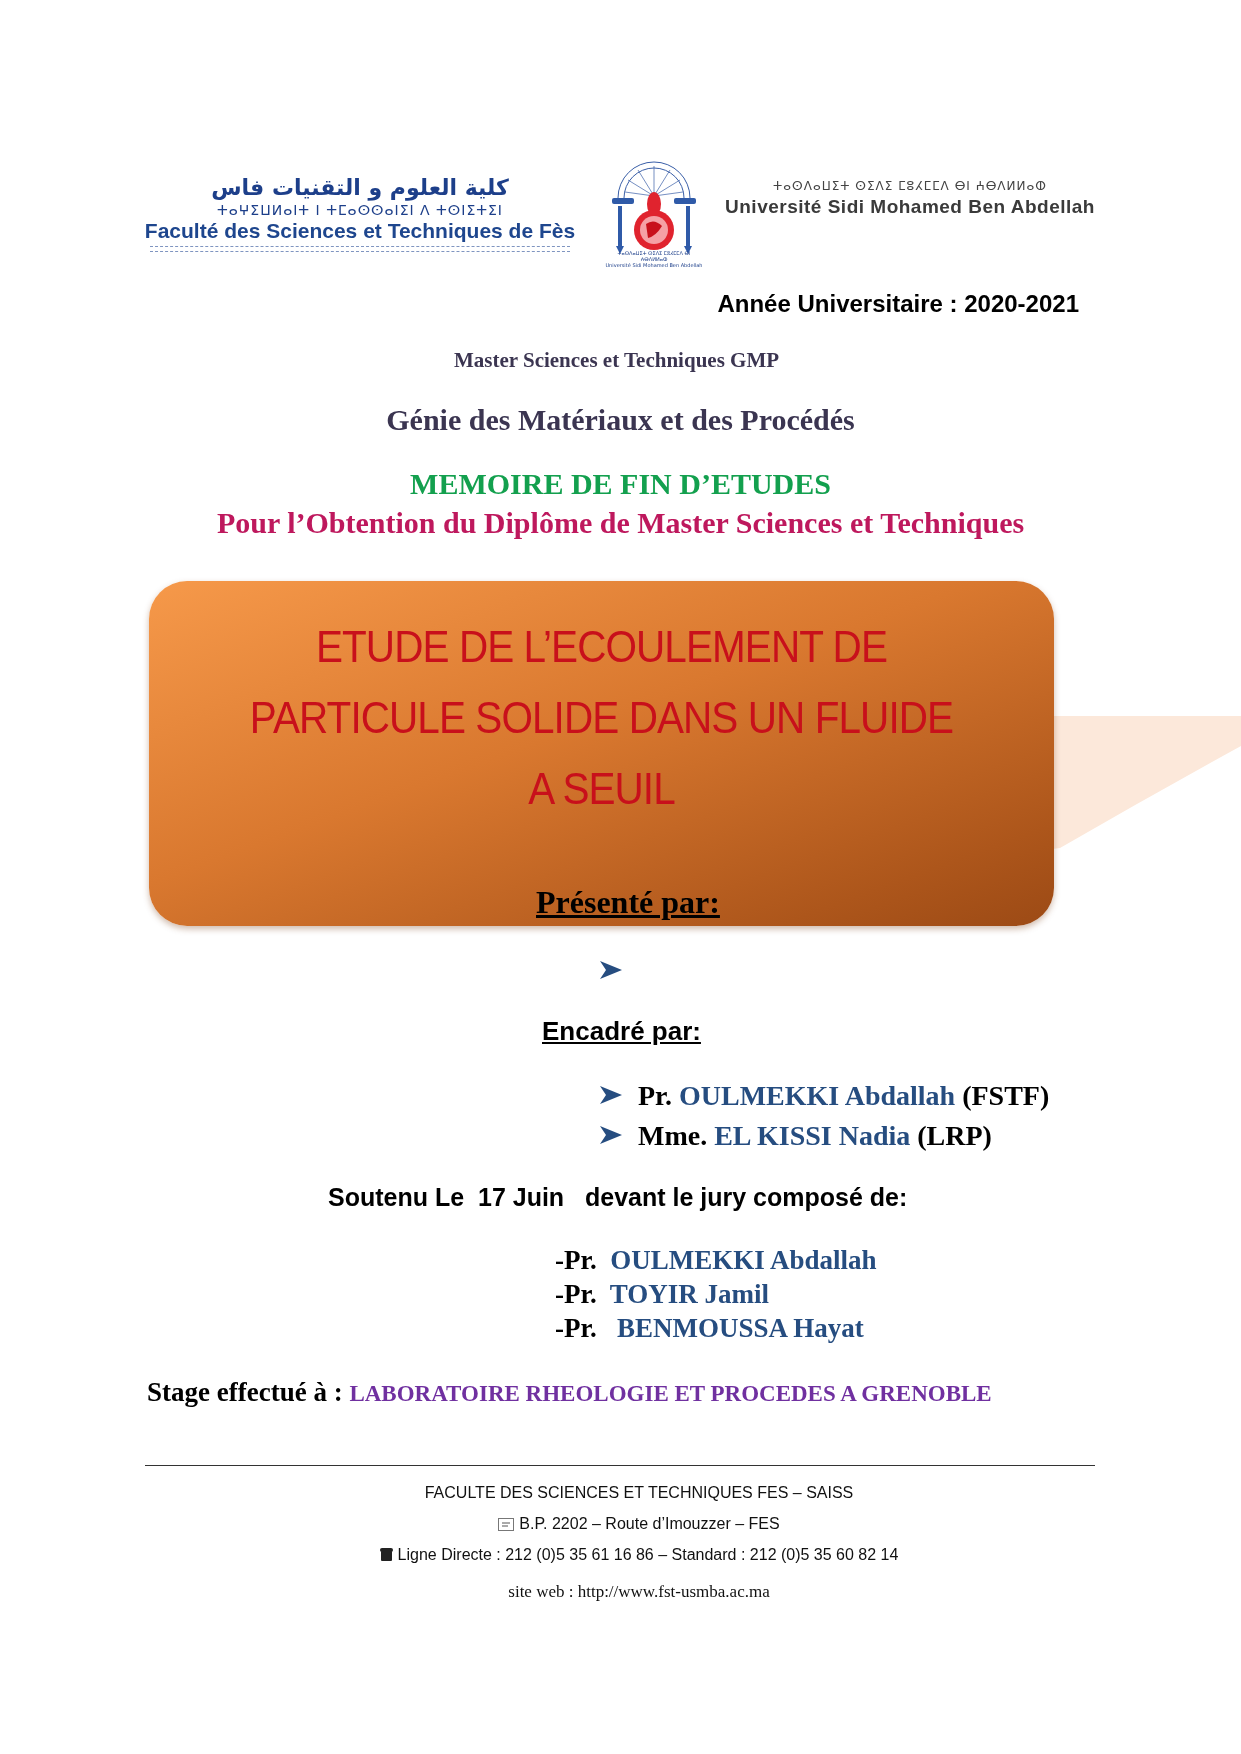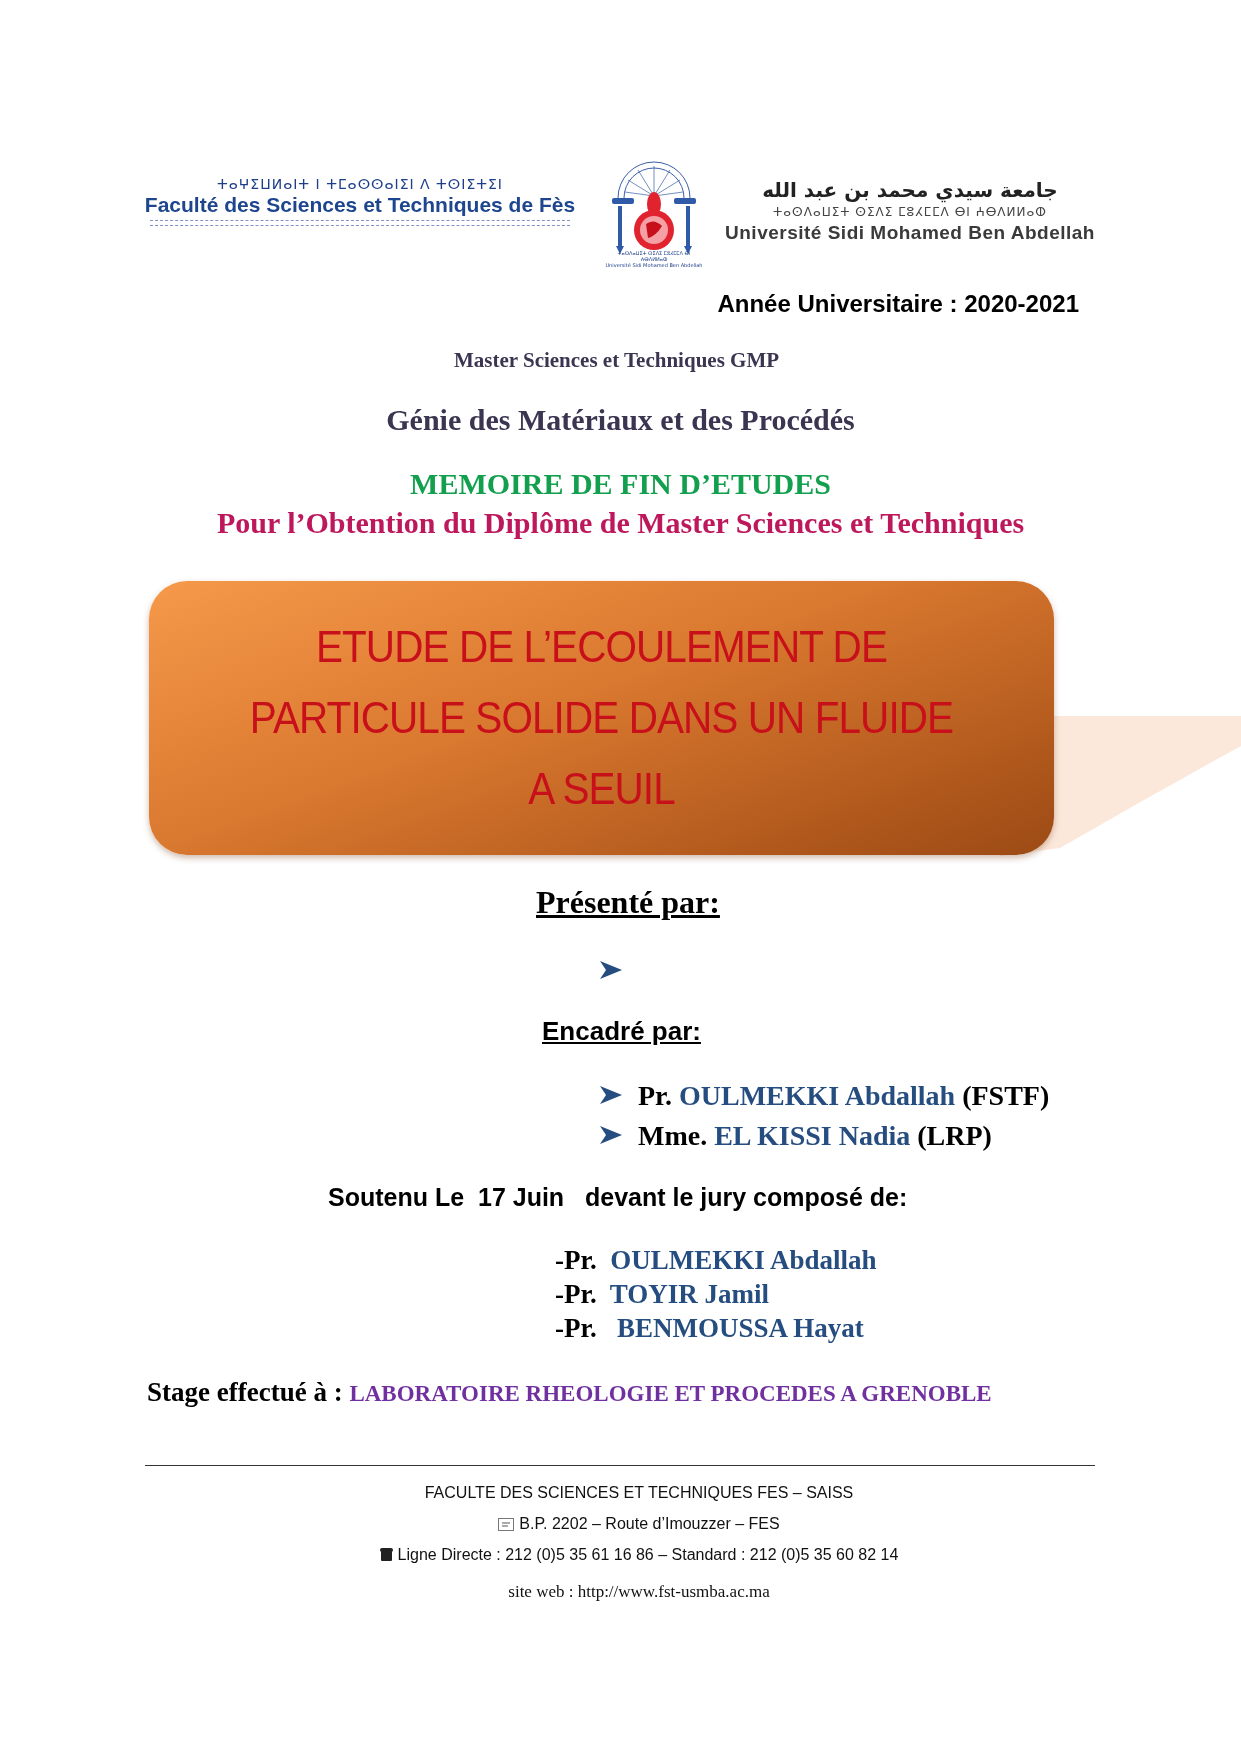--- a/index.html
+++ b/index.html
@@ -19,21 +19,21 @@
   .emblem { left:608px; top:148px; width:92px; height:115px; }
   .emblem-caption { left:604px; top:250px; width:100px; text-align:center; font-family:"DejaVu Sans", sans-serif; font-size:5px; color:#1d3f8a; line-height:6px; }
 
   .annee { right:162px; top:290px; font-family:"Liberation Sans", sans-serif; font-size:24px; font-weight:bold; }
   .master-gmp { top:348px; font-size:21px; font-weight:bold; color:#3b3551; }
   .genie { top:403px; font-size:30px; font-weight:bold; color:#3b3551; }
   .memoire { top:467px; font-size:30px; font-weight:bold; color:#13a04e; }
   .obtention { top:506px; font-size:30px; font-weight:bold; color:#be185d; }
 
   .ribbon { left:1000px; top:716px; width:241px; height:140px; }
-  .title-box { left:149px; top:581px; width:905px; height:274px; border-radius:38px;
+  .title-box { left:149px; top:581px; width:905px; height:345px; border-radius:38px;
     background:linear-gradient(160deg, #f6994a 0%, #d9782f 45%, #ad561b 85%, #9c4a15 100%);
     box-shadow: 0 3px 6px rgba(120,60,20,0.35); }
   .title-text { position:absolute; left:0; right:0; top:30px; text-align:center; font-family:"Liberation Sans", sans-serif;
     font-size:44px; line-height:71px; color:#c8101b; letter-spacing:-1px; transform:scaleX(0.92); }
 
   .presente { left:536px; top:884px; font-size:32px; font-weight:bold; text-decoration:underline; }
   .bullet-row { font-size:28px; font-weight:bold; }
   .arrow { display:inline-block; width:26px; height:22px; margin-right:14px; vertical-align:-1px; }
   .blue { color:#264d80; }
   .author { left:598px; top:955px; }
@@ -49,20 +49,21 @@
   .footer-line { left:145px; top:1465px; width:950px; height:0; border-top:1.5px solid #333; }
   .footer { left:0; right:0; text-align:center; font-family:"Liberation Sans", sans-serif; font-size:16px; color:#111;padding-left:37px; }
   .f1 { top:1484px; } .f2 { top:1515px; } .f3 { top:1546px; }
   .f4 { top:1582px; font-family:"Liberation Serif", serif; font-size:17px; }
   .ico { display:inline-block; vertical-align:-2px; margin-right:5px; }
 </style>
 </head>
 <body>
 
 <div class="abs logo-left">
+  <div class="ar">كلية العلوم و التقنيات فاس</div>
   <div class="tf">ⵜⴰⵖⵉⵡⵍⴰⵏⵜ ⵏ ⵜⵎⴰⵙⵙⴰⵏⵉⵏ ⴷ ⵜⵙⵏⵉⵜⵉⵏ</div>
   <div class="fr">Faculté des Sciences et Techniques de Fès</div>
   <div class="rule"></div>
 </div>
 
 <svg class="abs emblem" viewBox="0 0 92 115">
   <g fill="none" stroke="#3a5fa8" stroke-width="1">
     <path d="M10 50 A36 36 0 0 1 82 50"></path>
     <path d="M16 50 A30 30 0 0 1 76 50"></path>
   </g>
@@ -85,21 +86,20 @@
   <circle cx="46" cy="82" r="20" fill="#e0232e"></circle>
   <circle cx="46" cy="82" r="14" fill="#f5a0a5"></circle>
   <path d="M38 76 Q46 70 54 78 Q48 88 40 90 Z" fill="#c8101b"></path>
 </svg>
 <div class="abs emblem-caption">
   <div>ⵜⴰⵙⴷⴰⵡⵉⵜ ⵙⵉⴷⵉ ⵎⵓⵃⵎⵎⴷ ⴱⵏ ⵄⴱⴷⵍⵍⴰⵀ</div>
   <div>Université Sidi Mohamed Ben Abdellah</div>
 </div>
 
 <div class="abs logo-right">
-  <div class="ar">جامعة سيدي محمد بن عبد الله</div>
   <div class="tf">ⵜⴰⵙⴷⴰⵡⵉⵜ ⵙⵉⴷⵉ ⵎⵓⵃⵎⵎⴷ ⴱⵏ ⵄⴱⴷⵍⵍⴰⵀ</div>
   <div class="fr">Université Sidi Mohamed Ben Abdellah</div>
 </div>
 
 <div class="abs annee">Année Universitaire : 2020-2021</div>
 
 <div class="abs center-x master-gmp" style="left:0;right:8px;">Master Sciences et Techniques GMP</div>
 <div class="abs center-x genie">Génie des Matériaux et des Procédés</div>
 <div class="abs center-x memoire">MEMOIRE DE FIN D’ETUDES</div>
 <div class="abs center-x obtention">Pour l’Obtention du Diplôme de Master Sciences et Techniques</div>

